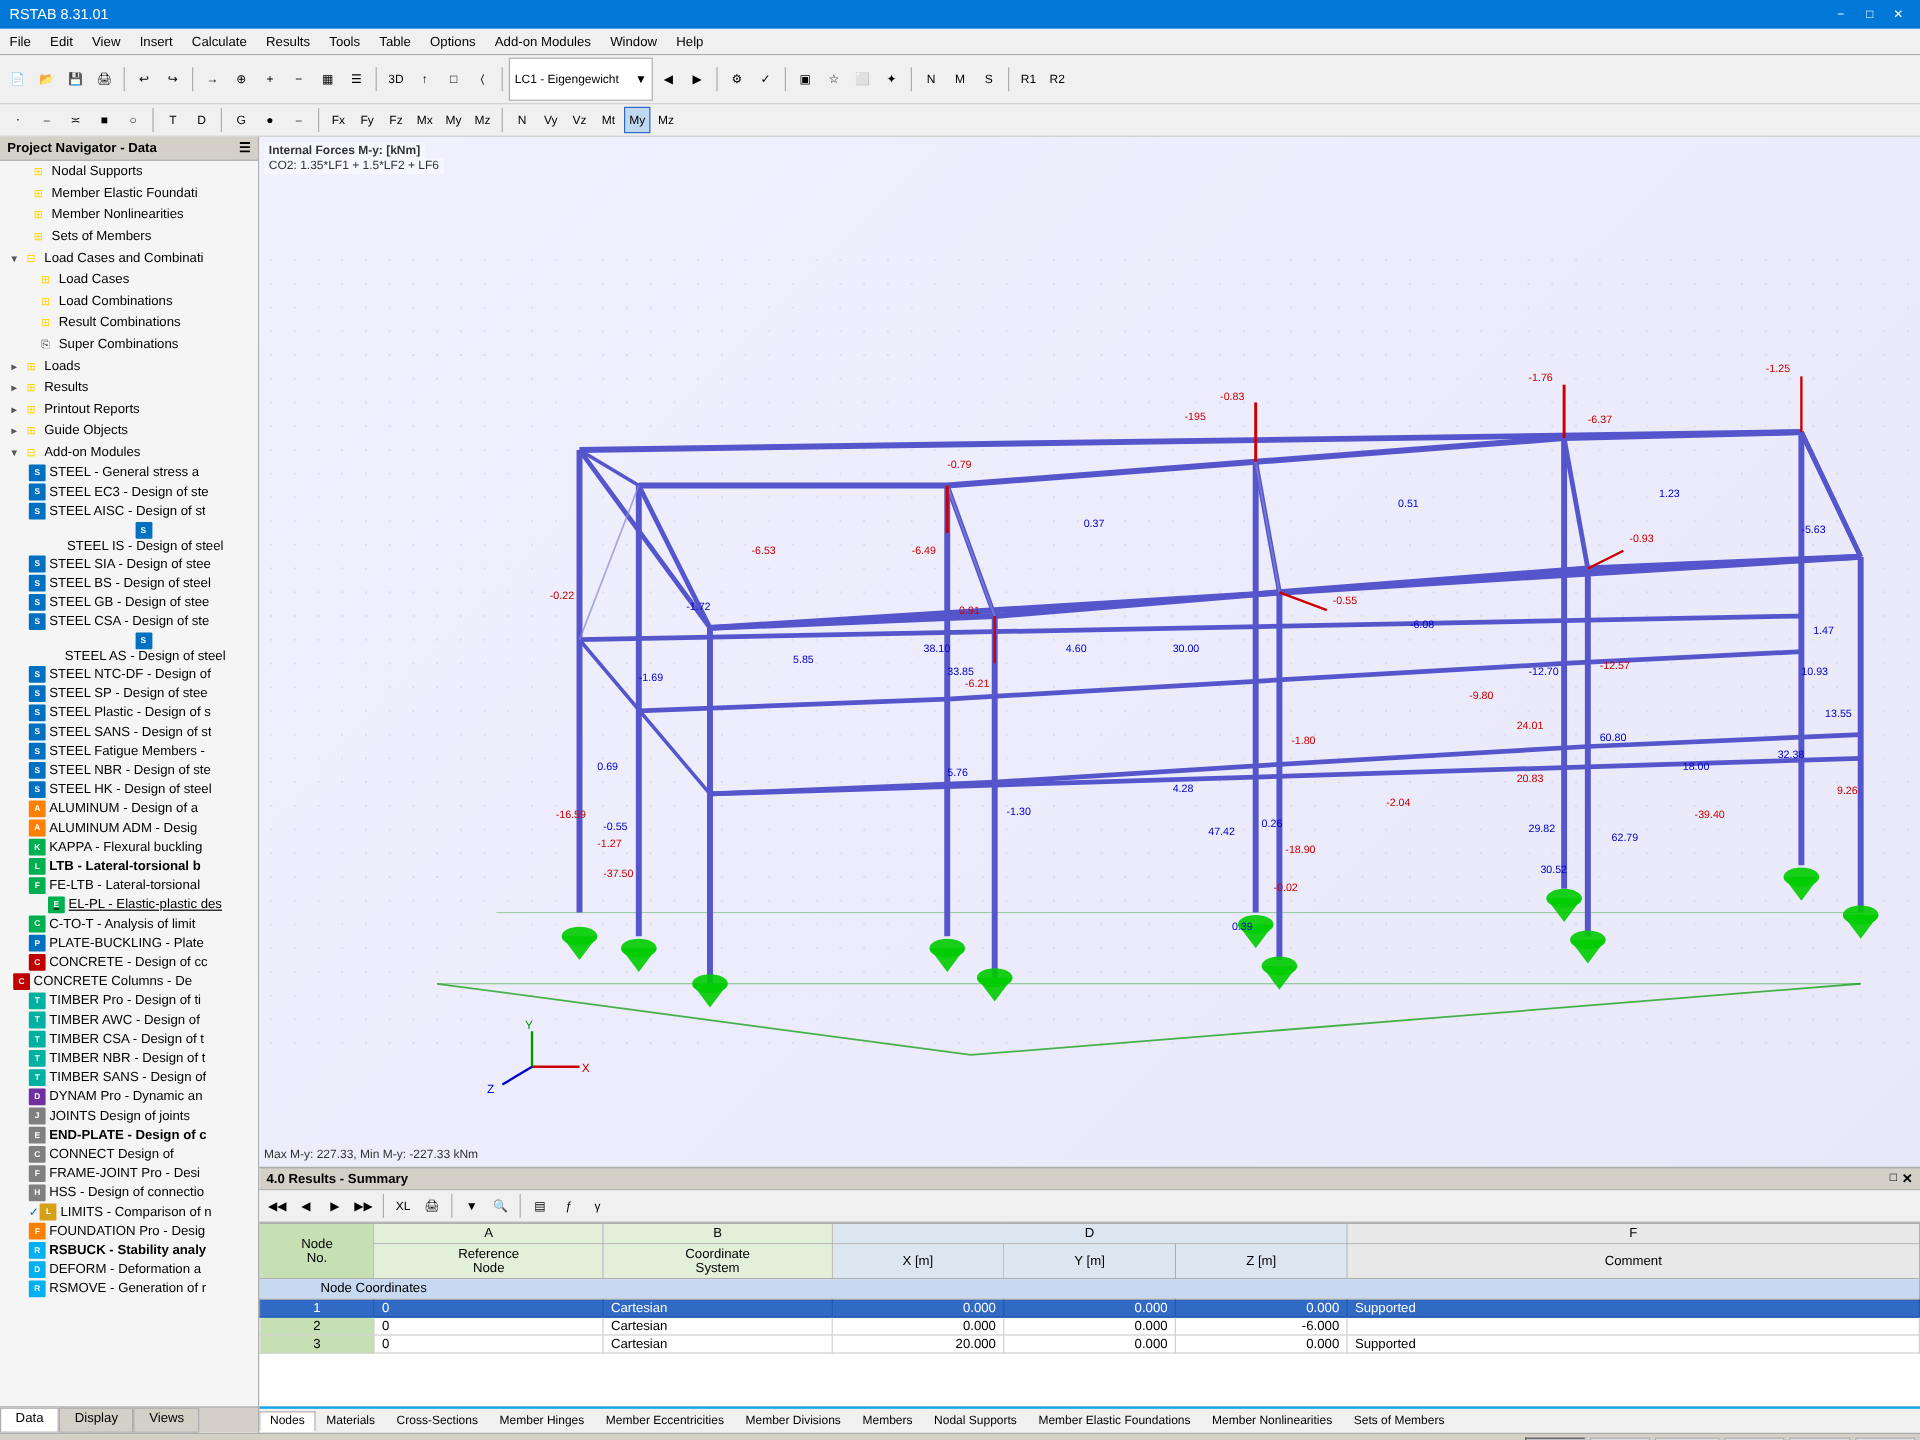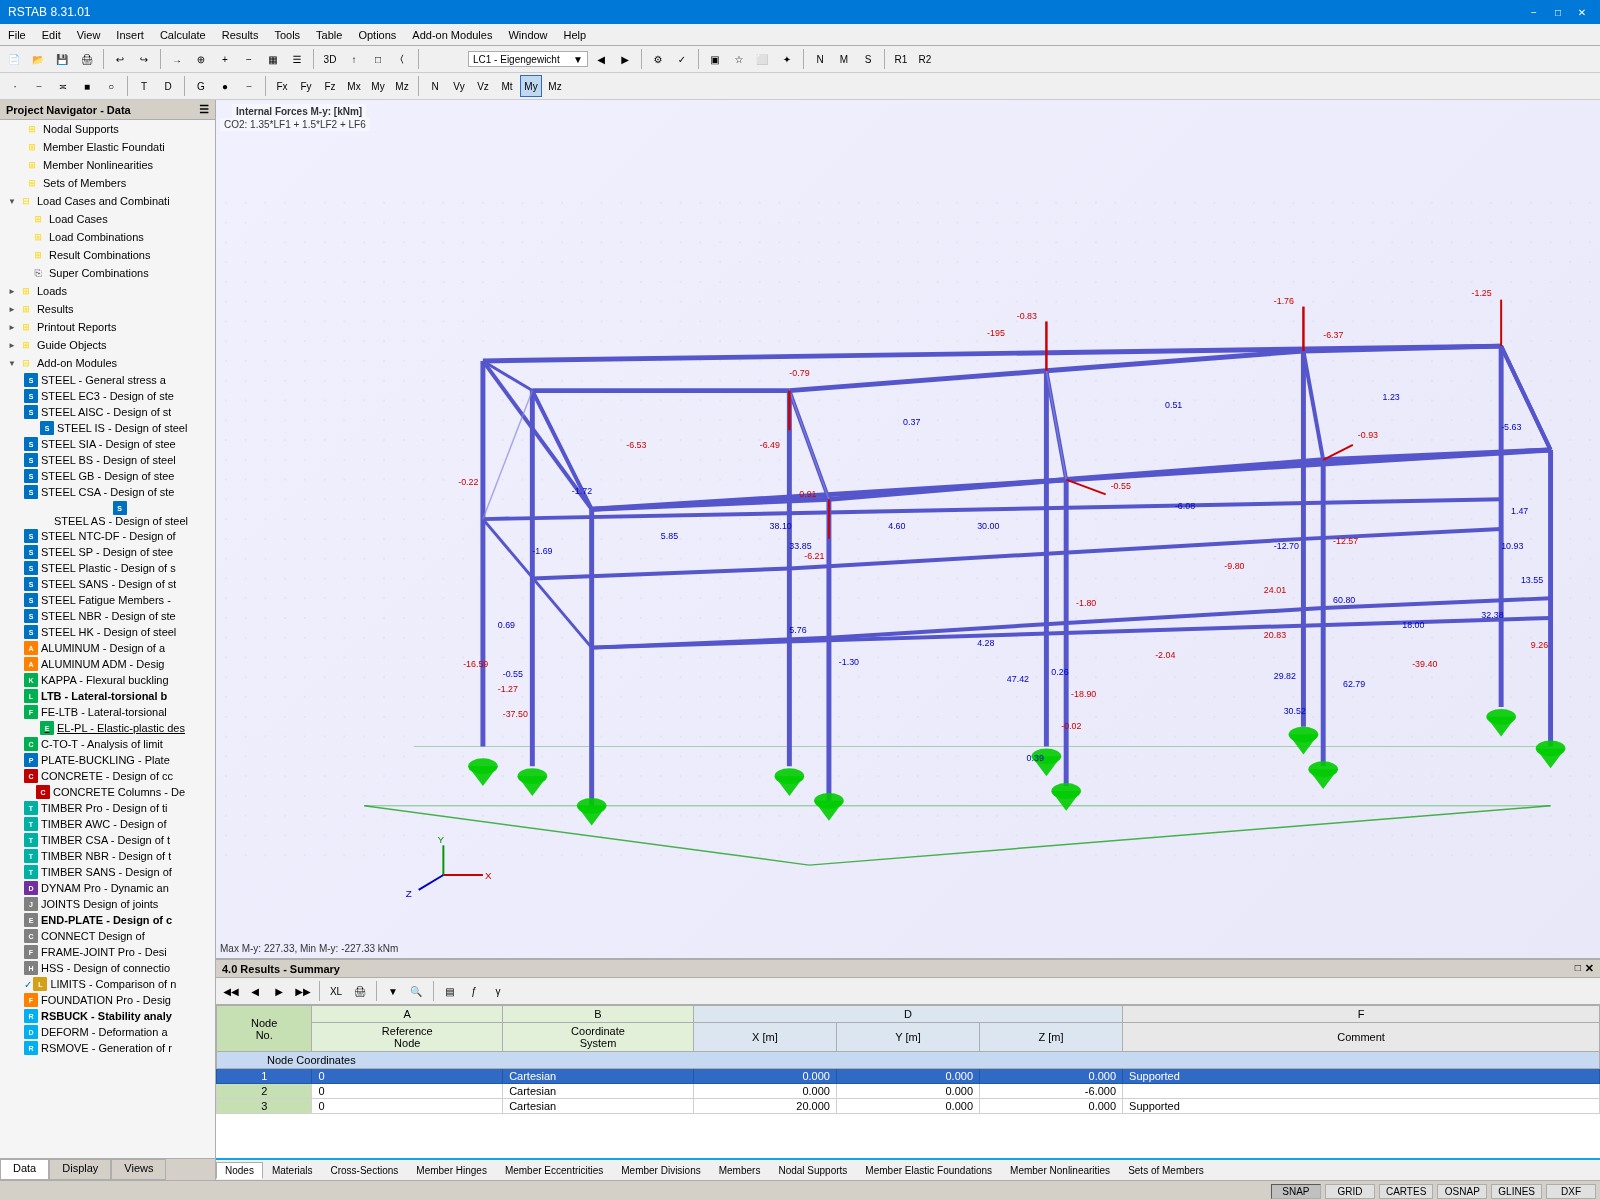--- a/index.html
+++ b/index.html
@@ -10,21 +10,21 @@
     #title-bar .title { font-size: 12px; font-weight: normal; }
     #title-bar .window-controls { display: flex; gap: 4px; }
     #title-bar .window-controls span { width: 20px; height: 16px; display: flex; align-items: center; justify-content: center; font-size: 10px; cursor: pointer; color: white; }
 
     
     #menu-bar { background: #f0f0f0; height: 22px; display: flex; align-items: center; border-bottom: 1px solid #adadad; }
     #menu-bar .menu-item { padding: 2px 8px; font-size: 11px; cursor: pointer; height: 100%; display: flex; align-items: center; }
     .toolbar-row { display: flex; align-items: center; padding: 2px 4px; gap: 2px; min-height: 26px; flex-wrap: nowrap; overflow: hidden; }
     .tb-btn { width: 22px; height: 22px; background: #f0f0f0; border: 1px solid transparent; cursor: pointer; display: flex; align-items: center; justify-content: center; font-size: 10px; }
     .tb-separator { width: 1px; height: 20px; background: #adadad; margin: 0 3px; }
-    .tb-dropdown { height: 16px; background: white; border: 1px solid #adadad; font-size: 10px; padding: 0 4px; min-width: 120px; cursor: pointer; display: flex; align-items: center; justify-content: space-between; margin-left: 44px; }
+    .tb-dropdown { height: 36px; background: white; border: 1px solid #adadad; font-size: 10px; padding: 0 4px; min-width: 120px; cursor: pointer; display: flex; align-items: center; justify-content: space-between; }
 
     
     #main { display: flex; height: calc(1200px - 24px - 22px - 52px - 22px); }
 
     
     #left-panel { width: 216px; background: #f5f5f5; border-right: 1px solid #adadad; display: flex; flex-direction: column; overflow: hidden; }
     #panel-header { background: #d4d0c8; padding: 3px 6px; font-size: 11px; font-weight: bold; border-bottom: 1px solid #adadad; display: flex; justify-content: space-between; align-items: center; }
     #panel-tree { flex: 1; overflow-y: auto; font-size: 11px; }
     .tree-item { display: flex; align-items: center; padding: 1px 0; cursor: pointer; white-space: nowrap; overflow: hidden; }
     .tree-icon { width: 16px; height: 16px; display: inline-flex; align-items: center; justify-content: center; font-size: 9px; flex-shrink: 0; }
@@ -42,21 +42,21 @@
     .mod-teal { background: #00b0a0; color: white; font-size: 7px; font-weight: bold; width: 14px; height: 14px; border-radius: 1px; display: inline-flex; align-items: center; justify-content: center; flex-shrink: 0; }
     .mod-gray { background: #808080; color: white; font-size: 7px; font-weight: bold; width: 14px; height: 14px; border-radius: 1px; display: inline-flex; align-items: center; justify-content: center; flex-shrink: 0; }
     .mod-yellow { background: #d4a017; color: white; font-size: 7px; font-weight: bold; width: 14px; height: 14px; border-radius: 1px; display: inline-flex; align-items: center; justify-content: center; flex-shrink: 0; }
     .checkmark { color: #0070c0; font-size: 10px; margin-right: 1px; }
 
     
     #right-area { flex: 1; display: flex; flex-direction: column; overflow: hidden; }
 
     
     #view-3d { flex: 1; background: #f8f8ff; position: relative; overflow: hidden; min-height: 400px; }
-    #view-label { position: absolute; top: 4px; left: 16px; font-size: 10px; font-weight: bold; color: #333; background: rgba(248,248,255,0.8); padding: 2px 4px; }
+    #view-label { position: absolute; top: 4px; left: 4px; font-size: 10px; font-weight: bold; color: #333; background: rgba(248,248,255,0.8); padding: 2px 4px; }
     #view-subtitle { position: absolute; top: 18px; left: 4px; font-size: 10px; color: #333; background: rgba(248,248,255,0.8); padding: 1px 4px; }
     #view-footer { position: absolute; bottom: 4px; left: 4px; font-size: 10px; color: #333; }
 
     
     #results-panel { height: 200px; border-top: 2px solid #adadad; display: flex; flex-direction: column; background: white; }
     #results-header { background: #d4d0c8; padding: 2px 6px; font-size: 11px; font-weight: bold; border-bottom: 1px solid #adadad; display: flex; justify-content: space-between; align-items: center; }
     #results-toolbar { background: #f0f0f0; padding: 2px 4px; border-bottom: 1px solid #adadad; display: flex; gap: 2px; align-items: center; min-height: 26px; }
     #results-table-area { flex: 1; overflow: auto; }
     table { border-collapse: collapse; font-size: 11px; width: 100%; }
     th { background: #e8e8e8; border: 1px solid #adadad; padding: 2px 6px; font-weight: normal; text-align: center; white-space: nowrap; position: sticky; top: 0; }
@@ -276,21 +276,21 @@
         <span class="tree-label" style="margin-left:3px;text-align:center;">STEEL - General stress a</span>
       </div>
       <div class="tree-item" style="padding-left: 24px;">
         <span class="mod-blue">S</span>
         <span class="tree-label" style="margin-left:3px;">STEEL EC3 - Design of ste</span>
       </div>
       <div class="tree-item" style="padding-left: 24px;">
         <span class="mod-blue">S</span>
         <span class="tree-label" style="margin-left:3px;">STEEL AISC - Design of st</span>
       </div>
-      <div class="tree-item" style="padding-left: 40px;">
+      <div class="tree-item" style="padding-left: 24px; flex-direction: column;">
         <span class="mod-blue">S</span>
         <span class="tree-label" style="margin-left:3px;">STEEL IS - Design of steel</span>
       </div>
       <div class="tree-item" style="padding-left: 24px;">
         <span class="mod-blue">S</span>
         <span class="tree-label" style="margin-left:3px;">STEEL SIA - Design of stee</span>
       </div>
       <div class="tree-item" style="padding-left: 24px;">
         <span class="mod-blue">S</span>
         <span class="tree-label" style="margin-left:3px;">STEEL BS - Design of steel</span>
@@ -364,21 +364,21 @@
         <span class="tree-label" style="margin-left:3px;">C-TO-T - Analysis of limit</span>
       </div>
       <div class="tree-item" style="padding-left: 24px;">
         <span class="mod-blue">P</span>
         <span class="tree-label" style="margin-left:3px;">PLATE-BUCKLING - Plate</span>
       </div>
       <div class="tree-item" style="padding-left: 24px;">
         <span class="mod-red">C</span>
         <span class="tree-label" style="margin-left:3px;">CONCRETE - Design of cc</span>
       </div>
-      <div class="tree-item" style="padding-left: 36px; text-align: center;">
+      <div class="tree-item" style="padding-left: 11px; text-align: center;">
         <span class="mod-red">C</span>
         <span class="tree-label" style="margin-left:3px;">CONCRETE Columns - De</span>
       </div>
       <div class="tree-item" style="padding-left: 24px;">
         <span class="mod-teal">T</span>
         <span class="tree-label" style="margin-left:3px;">TIMBER Pro - Design of ti</span>
       </div>
       <div class="tree-item" style="padding-left: 24px;">
         <span class="mod-teal">T</span>
         <span class="tree-label" style="margin-left:3px;">TIMBER AWC - Design of</span>

